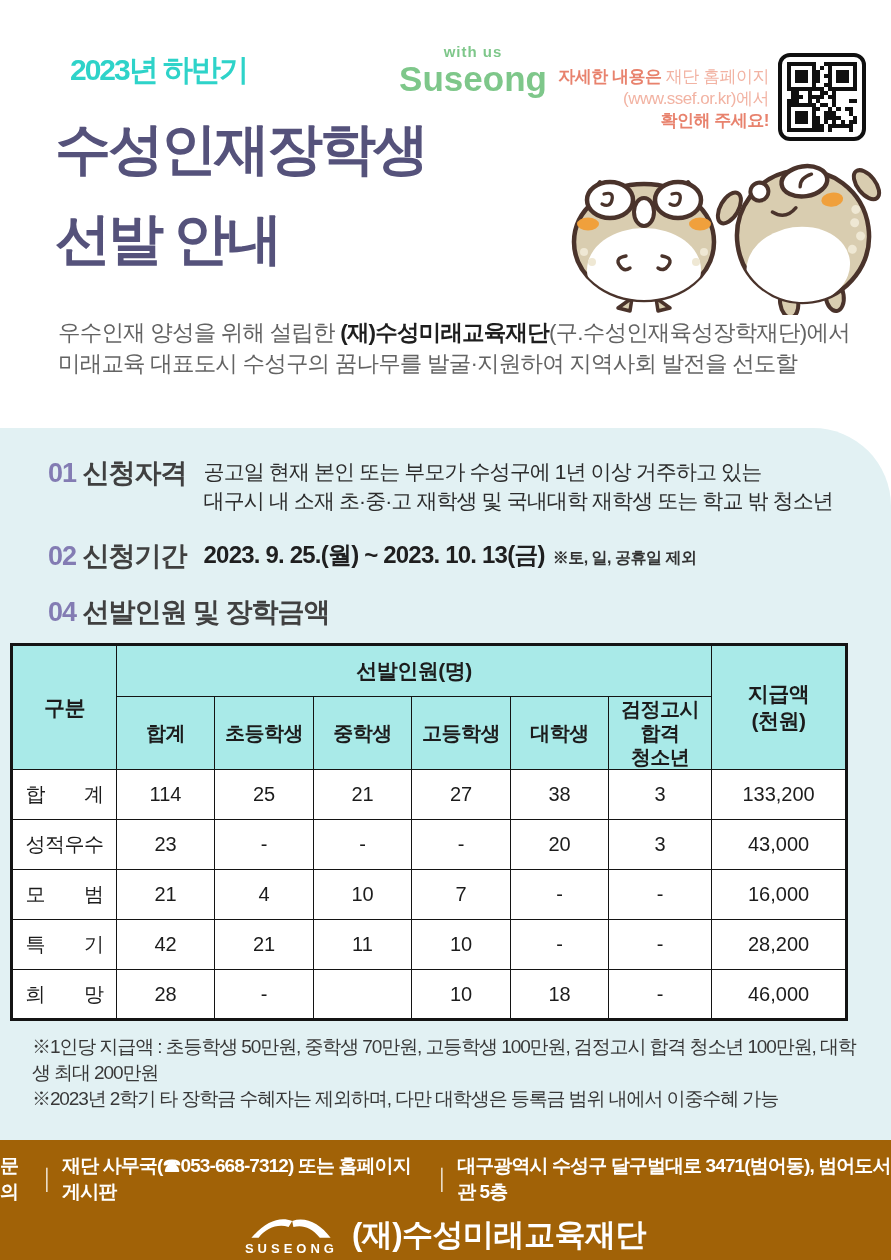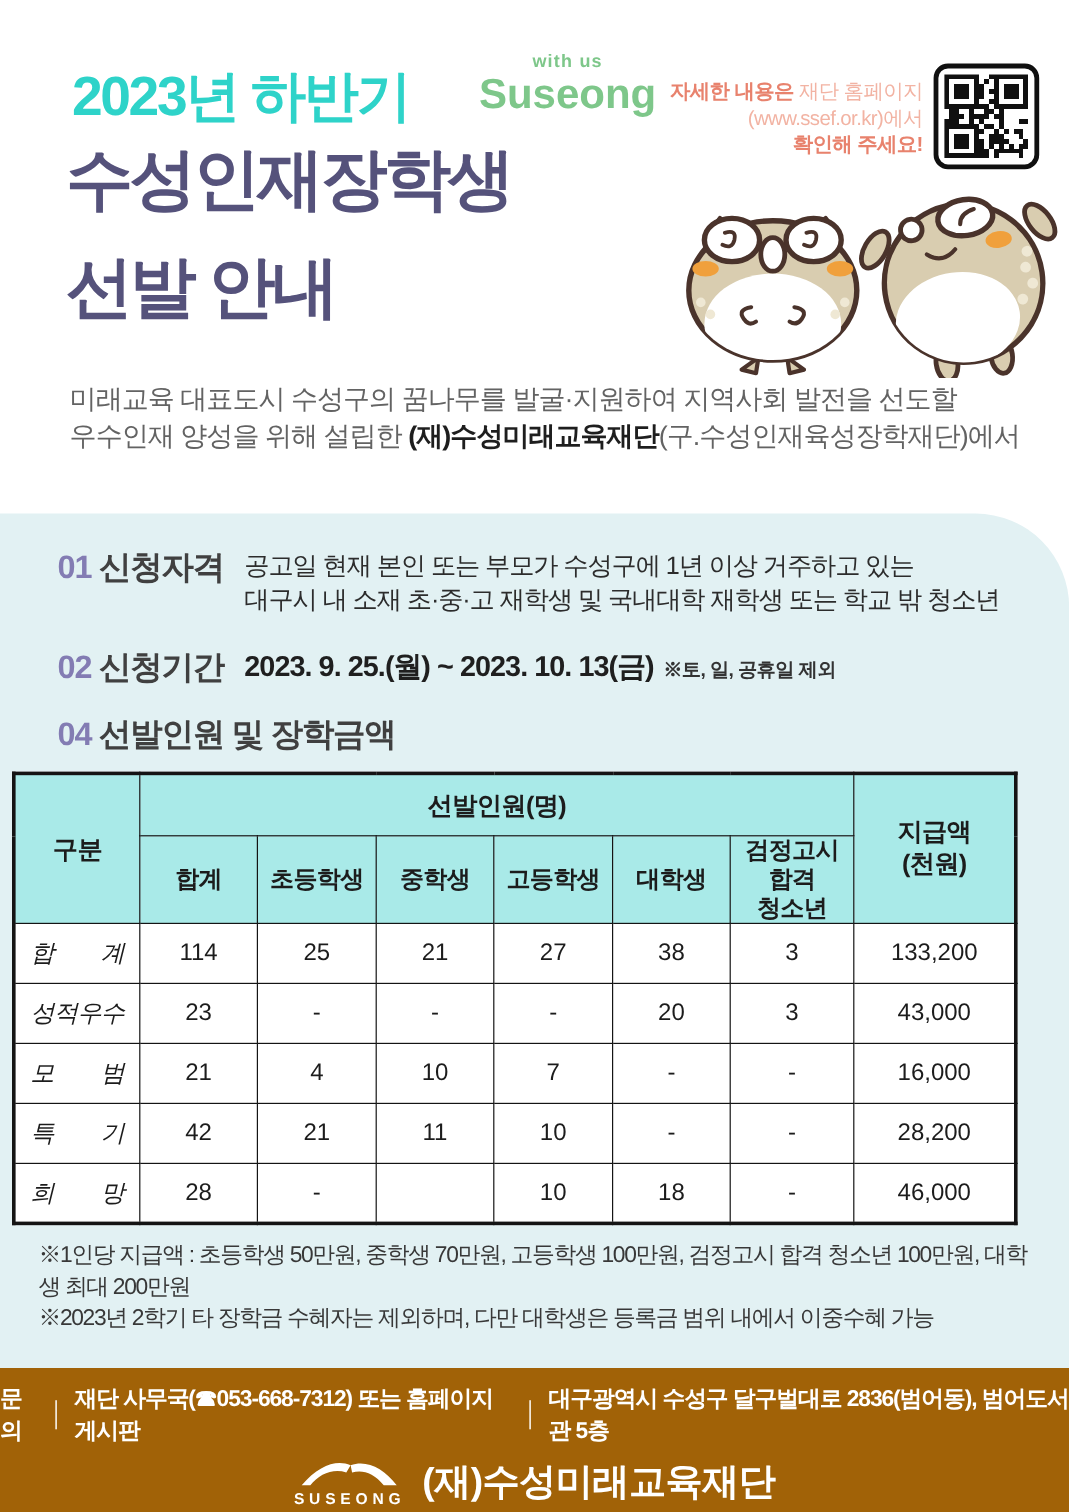--- a/index.html
+++ b/index.html
@@ -5,22 +5,22 @@
   * { margin:0; padding:0; box-sizing:border-box; }
   html,body { background:#cfd4da; }
   body { font-family:"Liberation Sans", sans-serif; }
   .poster {
     position:relative; width:891px; height:1260px; margin:0 auto;
     background:#ffffff; overflow:hidden;
   }
 
   
   .period {
-    position:absolute; left:60px; top:50px;
-    font-size:46px; font-weight:800; letter-spacing:-2px; color:#2ed3c9;text-align:right;
+    position:absolute; left:70px; top:50px;
+    font-size:30px; font-weight:800; letter-spacing:-2px; color:#2ed3c9;text-align:right;
   }
   .brand-logo {
     position:absolute; left:398px; top:44px; width:150px; text-align:center;
     color:#7ec78a; line-height:1;
   }
   .brand-logo .tagline { font-size:15px; font-weight:600; letter-spacing:1px; }
   .brand-logo .brand { font-size:35px; font-weight:700; letter-spacing:0px; margin-top:2px; }
   .qr-note {
     position:absolute; right:122px; top:66px; text-align:right;
     font-size:17px; line-height:22px; letter-spacing:-0.5px;
@@ -76,21 +76,21 @@
   table.sel th, table.sel td {
     border:1.5px solid #141414; text-align:center; vertical-align:middle;
     font-weight:400; color:#1c1c1c;
   }
   table.sel th { background:#a9eae8; font-size:21px; font-weight:700; letter-spacing:-0.5px; }
   table.sel th.sub { font-size:20px; height:58px; word-break:keep-all; line-height:1.2; }
   table.sel th.gubun { width:105px; }
   table.sel th.pay-h { width:135px; line-height:1.25; }
   table.sel tr.h1 th { height:52px; }
   table.sel td { font-size:20px; height:50px; letter-spacing:0px; background:#fff; }
-  table.sel td.rowlab { font-weight:500; letter-spacing:-0.5px;font-style:italic; }
+  table.sel td.rowlab { font-weight:500; letter-spacing:-0.5px; }
 
   .footnotes {
     margin-top:13px; margin-left:-16px;
     font-size:19px; line-height:26px; letter-spacing:-1.1px; color:#383838; font-weight:500;
   }
 
   
   .footer {
     position:absolute; left:0; top:1140px; width:891px; height:120px;
     background:#a16207; color:#fff;
@@ -254,24 +254,24 @@
         <circle cx="299" cy="57" r="4.5" fill="#efe8d4"></circle>
       <circle cx="206" cy="26" r="9" fill="#fff" stroke="#4a332b" stroke-width="4"></circle>
       <ellipse cx="252" cy="22" rx="23" ry="15" fill="#fff" stroke="#4a332b" stroke-width="4.5"></ellipse>
       <path d="M260,16 q-12,2 -13,11" fill="none" stroke="#4a332b" stroke-width="3.4" stroke-linecap="round"></path>
       <path d="M216,48 q12,10 24,-1" fill="none" stroke="#4a332b" stroke-width="3.4" stroke-linecap="round"></path>
       <ellipse cx="277" cy="44" rx="11" ry="7" fill="#f0a03c"></ellipse>
     </g>
   </svg>
 
   <div class="intro">
-    <div><span>미래교육 대표도시 수성구의 꿈나무를 발굴·지원하여 지역사회 발전을 선도할</span></div>
     <div>
       <span>우수인재 양성을 위해 설립한 </span><b>(재)수성미래교육재단</b><span>(구.수성인재육성장학재단)에서</span>
     </div>
+    <div><span>미래교육 대표도시 수성구의 꿈나무를 발굴·지원하여 지역사회 발전을 선도할</span></div>
   </div>
 
   <div class="panel">
 
     <div class="section s1">
       <div class="sec-label">
         <span class="sec-no">01</span>
         <span class="sec-title">신청자격</span>
       </div>
       <div class="sec-body">
@@ -386,21 +386,21 @@
       <div>※2023년 2학기 타 장학금 수혜자는 제외하며, 다만 대학생은 등록금 범위 내에서 이중수혜 가능</div>
     </div>
   </div>
 
   <div class="footer">
     <div class="contact-line">
       <span>문의</span>
       <span class="sep">│</span>
       <span>재단 사무국(☎053-668-7312) 또는 홈페이지 게시판</span>
       <span class="sep">│</span>
-      <span>대구광역시 수성구 달구벌대로 2836(범어동), 범어도서관 5층</span>
+      <span>대구광역시 수성구 달구벌대로 3471(범어동), 범어도서관 5층</span>
     </div>
     <div class="footer-logo-row">
       <div class="suseong-mark">
         <svg width="84" height="26" viewBox="0 0 140 40">
           <path d="M4,38 C28,10 52,2 72,10 L66,20 C48,14 28,22 16,38 Z" fill="#ffffff"></path>
           <path d="M72,10 C94,2 118,14 136,38 L118,38 C104,20 88,16 74,20 Z" fill="#ffffff"></path>
         </svg>
         <div class="mark-text">SUSEONG</div>
       </div>
       <div class="org-name">(재)수성미래교육재단</div>

